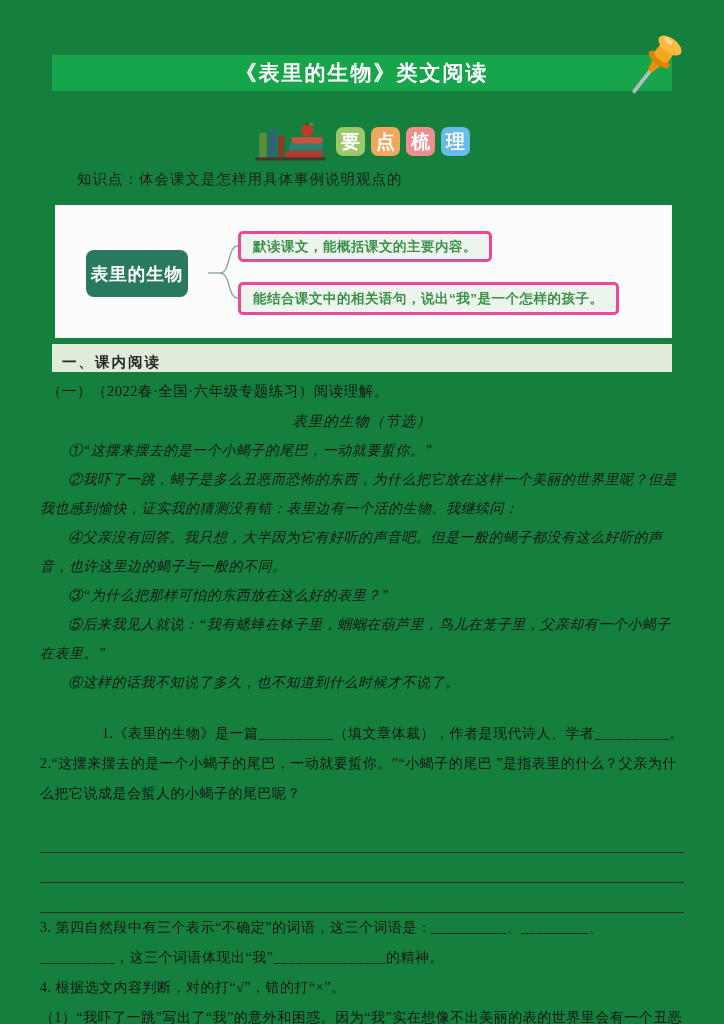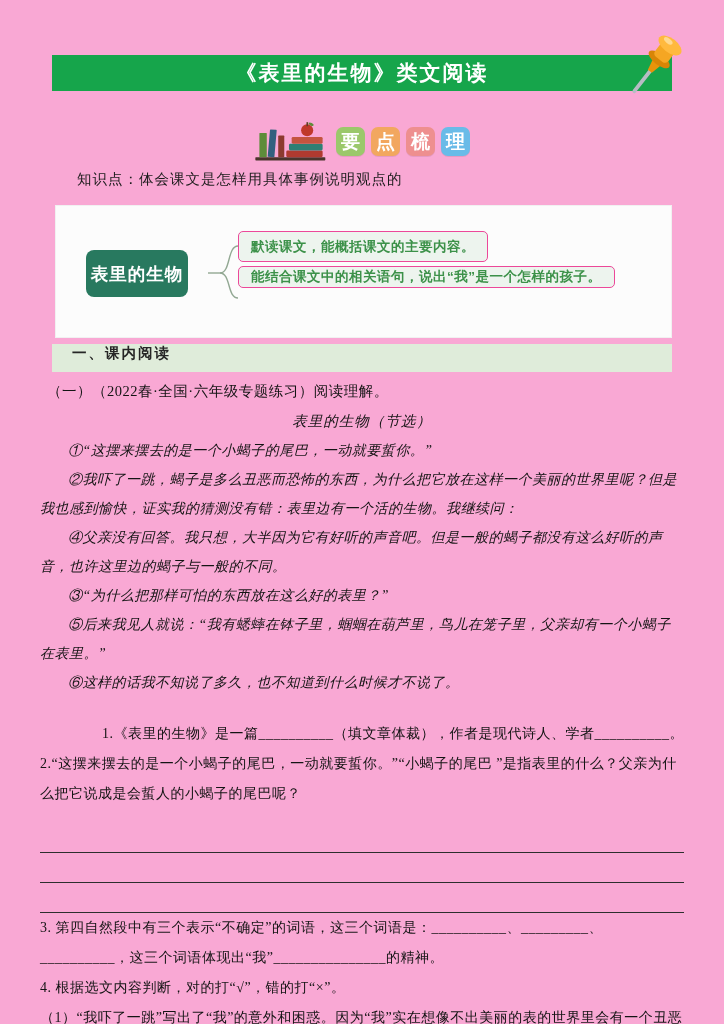--- a/index.html
+++ b/index.html
@@ -1,16 +1,16 @@
 <!DOCTYPE html>
 <html><head>
 <meta charset="utf-8">
 <style>
   html,body{margin:0;padding:0;background:#ffffff;}
-  .page{position:relative;width:724px;height:1024px;background:#f9a8d4;overflow:hidden;
+  .page{position:relative;width:724px;height:1024px;background:#15803d;overflow:hidden;
         font-family:"Liberation Serif","DejaVu Serif",serif;color:#141414;text-decoration:underline;}
 
   
   .title-bar{position:absolute;left:52px;top:55px;width:620px;height:36px;background:#16A54B;
              display:flex;align-items:center;justify-content:center;}
   .title-bar span{color:#ffffff;font-size:21px;font-weight:bold;letter-spacing:2px;
                   font-family:"Liberation Sans","DejaVu Sans",sans-serif;}
   .pushpin{position:absolute;left:612px;top:18px;width:84px;height:96px;}
 
   
@@ -23,29 +23,29 @@
 
   .knowledge{position:absolute;left:47px;top:170px;font-size:14.5px;color:#1c1c1c;letter-spacing:1px;margin-left:30px;}
 
   
   .mindmap{position:absolute;left:55px;top:205px;width:617px;height:133px;background:#FCFCFC;
            border:1px solid #F1F1F1;box-sizing:border-box;}
   .mm-root{position:absolute;left:30px;top:44px;width:102px;height:47px;background:#28795F;border-radius:8px;
            color:#fff;font-weight:bold;font-size:17.5px;display:flex;align-items:center;justify-content:center;
            font-family:"Liberation Sans","DejaVu Sans",sans-serif;letter-spacing:1px;}
   .mm-connector{position:absolute;left:0;top:0;width:617px;height:133px;}
-  .mm-branch{position:absolute;left:182px;background:#EDF4EE;border:1px solid #ec4899;border-radius:5px;
+  .mm-branch{position:absolute;left:182px;background:#EDF4EE;border:3px solid #ec4899;border-radius:5px;
              color:#3C9149;font-weight:bold;font-size:13.5px;display:flex;align-items:center;padding:0 12px;
              font-family:"Liberation Sans","DejaVu Sans",sans-serif;letter-spacing:0.5px;box-sizing:border-box;}
   .mm-branch.b1{top:25px;height:31px;}
-  .mm-branch.b2{top:60px;height:22px;}
+  .mm-branch.b2{top:76px;height:33px;}
 
   
   .section-bar{position:absolute;left:52px;top:344px;width:620px;height:28px;background:#DFECDA;
-               display:flex;align-items:flex-start;padding-left:20px;box-sizing:border-box;}
+               display:flex;align-items:flex-end;padding-left:10px;box-sizing:border-box;}
   .section-bar span{font-size:14.5px;font-weight:600;color:#262626;letter-spacing:2px;}
 
   
   .content{position:absolute;left:40px;top:378px;width:644px;font-size:14px;color:#141414;}
   .intro{margin:0 0 0 7px;line-height:26px;font-size:14.5px;letter-spacing:0.5px;}
   .passage-title{text-align:center;line-height:30px;margin:2px 0 0 0;font-size:14.5px;font-style:italic;letter-spacing:1px;}
   .passage p{margin:0;text-indent:2em;line-height:29px;font-style:italic;letter-spacing:0.5px;}
   .questions{margin-top:22px;}
   .questions p{margin:0;line-height:30px;letter-spacing:0.5px;}
   .q1{margin-top:0;text-align:right;}

